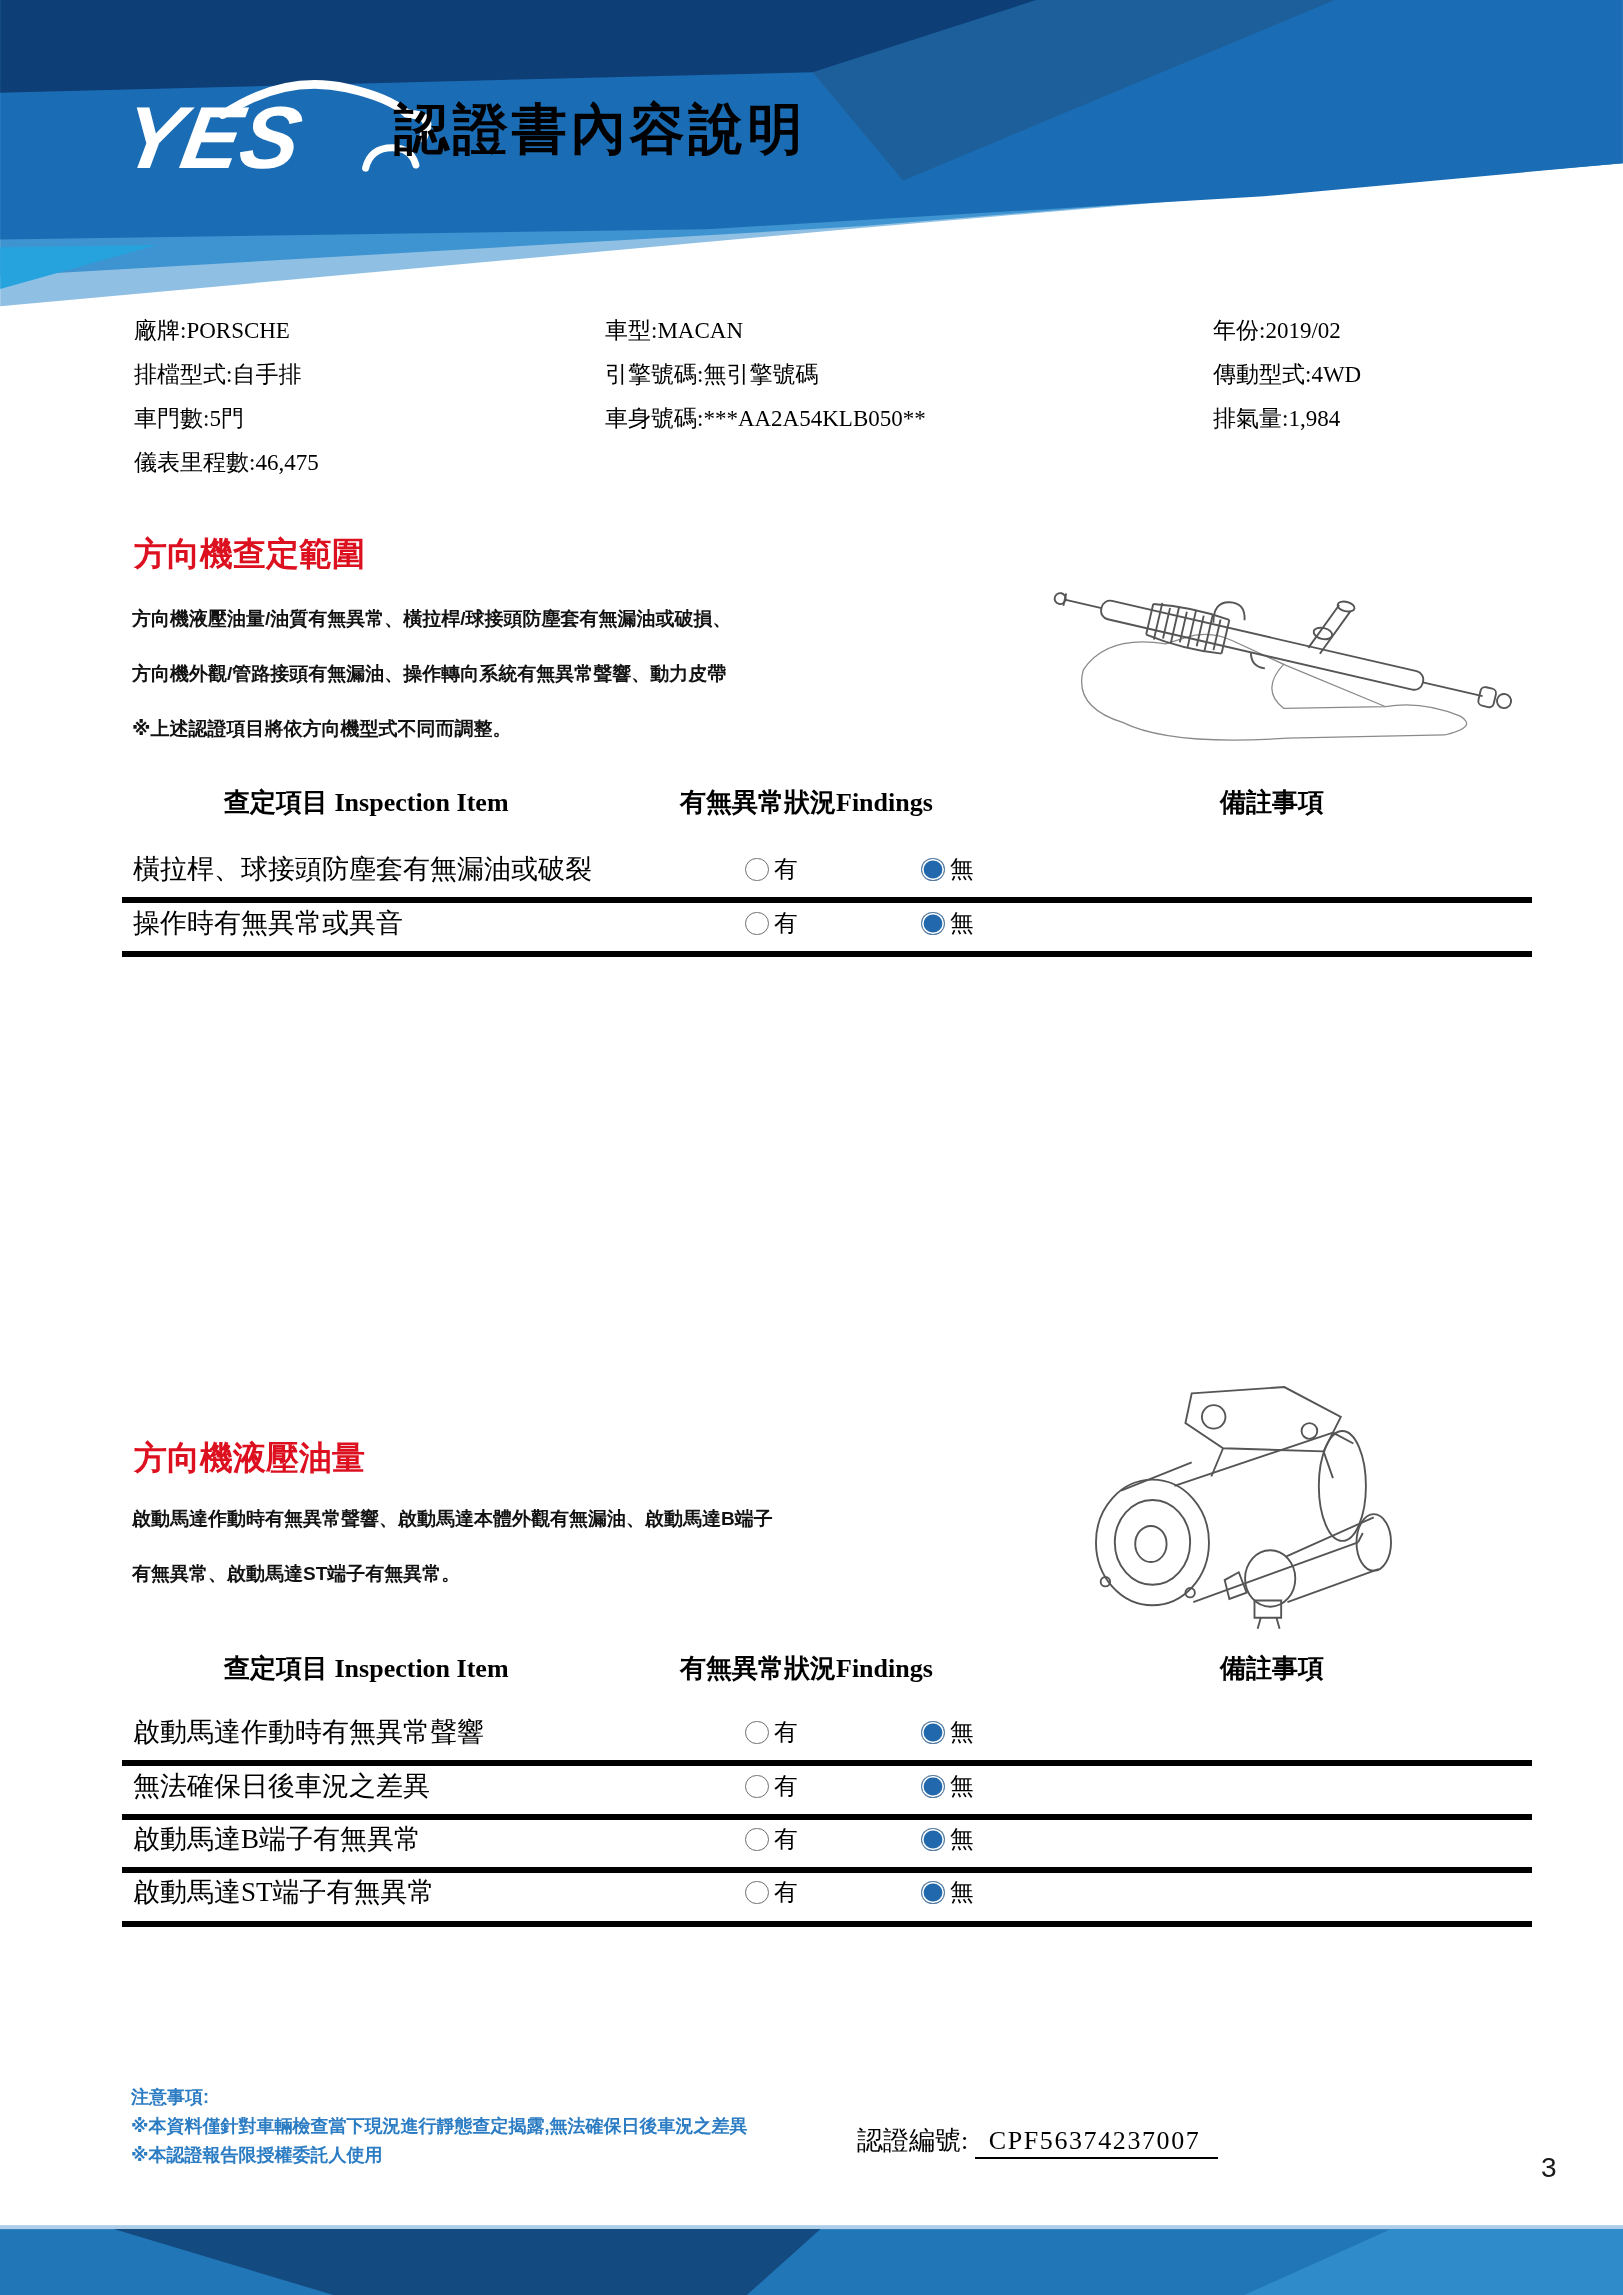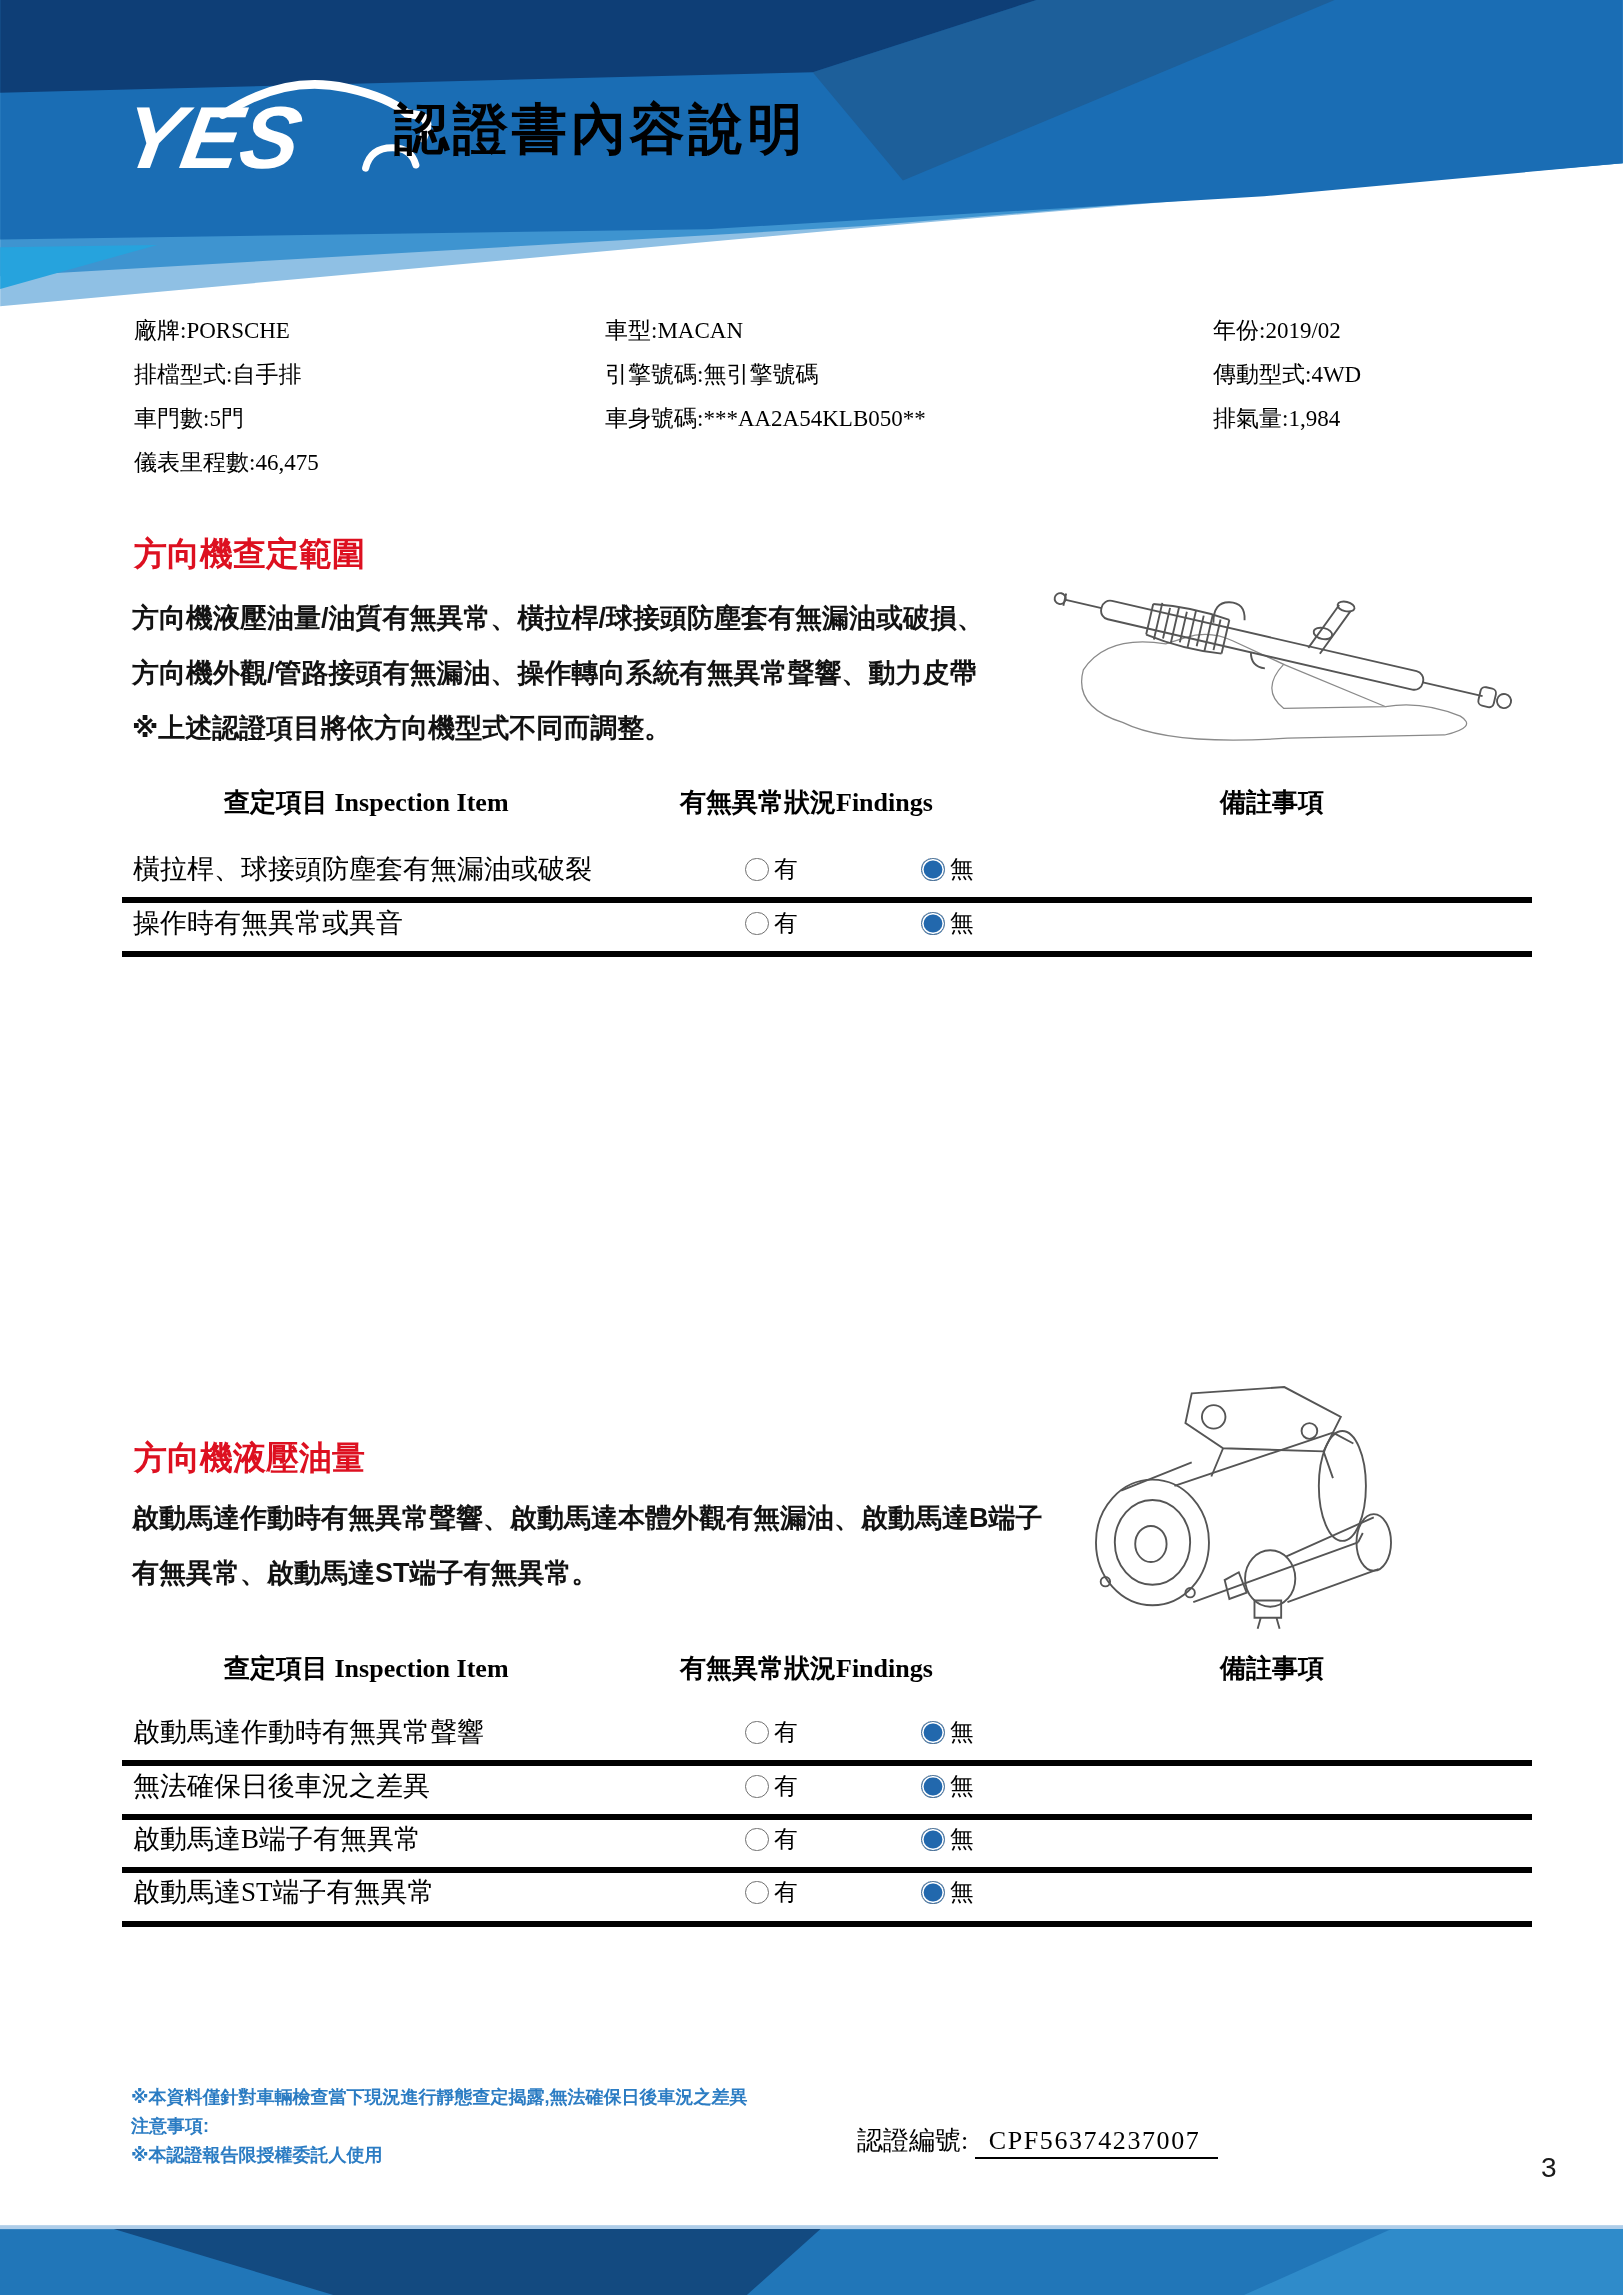--- a/index.html
+++ b/index.html
@@ -13,21 +13,21 @@
               font-size:55px;font-weight:700;color:#000000;letter-spacing:3.9px;white-space:nowrap;}
 
   
   .vi-col{position:absolute;top:309px;font-size:23px;line-height:44px;white-space:nowrap;}
   .vi-col div{height:44px;}
 
   
   .sec-title{position:absolute;font-family:"Liberation Sans","DejaVu Sans",sans-serif;
              font-size:33px;font-weight:700;color:#dd1020;white-space:nowrap;}
   .sec-desc{position:absolute;font-family:"Liberation Sans","DejaVu Sans",sans-serif;
-            font-size:27px;font-weight:700;color:#121212;line-height:55px;white-space:nowrap;}
+            font-size:19px;font-weight:700;color:#121212;line-height:55px;white-space:nowrap;}
 
   
   .insp-table{position:absolute;left:122px;width:1410px;}
   .t-head{position:absolute;font-size:26px;font-weight:700;white-space:nowrap;}
   .t-row{position:absolute;height:47px;line-height:47px;width:100%;}
   .t-item{position:absolute;left:11px;font-size:27px;white-space:nowrap;}
   .radio-group{position:absolute;height:47px;display:flex;align-items:center;}
   .radio{width:23.6px;height:23.6px;border-radius:50%;border:1.6px solid #6f6f6f;background:#fff;
          display:inline-block;box-sizing:border-box;}
   .radio.checked{background:#2268ad;border:1.6px dotted #8f8f8f;box-shadow:inset 0 0 0 1.6px #ffffff;}
@@ -236,22 +236,22 @@
       <span class="radio-group" style="left:799px;">
         <span class="radio checked"></span>
         <span class="radio-label">無</span>
       </span>
       <span class="t-item" style="left:1115px;"></span>
     </div>
     <div class="t-line" style="top:284px;"></div>
   </div>
 
   <div class="notes">
+    <div>注意事項:</div>
     <div>※本資料僅針對車輛檢查當下現況進行靜態查定揭露,無法確保日後車況之差異</div>
-    <div>注意事項:</div>
     <div>※本認證報告限授權委託人使用</div>
   </div>
 
   <div class="cert">
     <span>認證編號:</span>
     <span class="num">CPF56374237007</span>
   </div>
 
   <div class="page-num">3</div>
 

